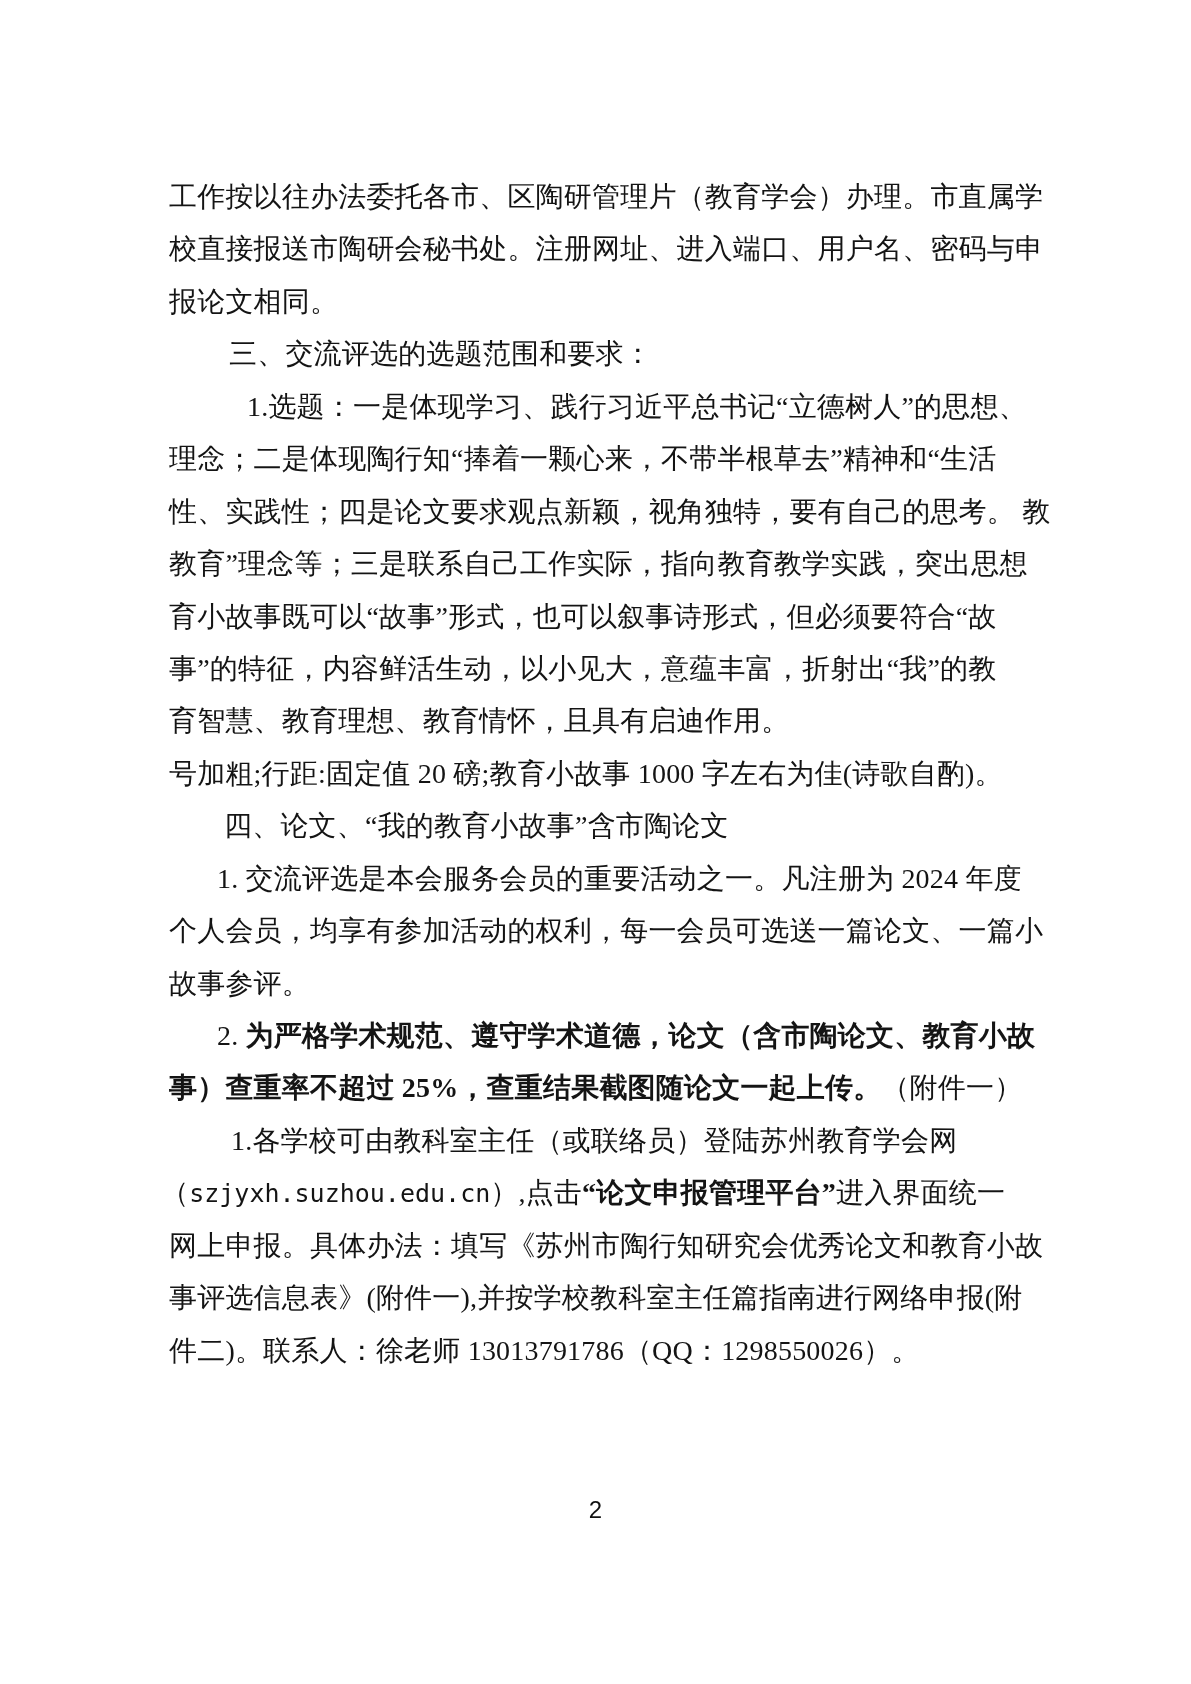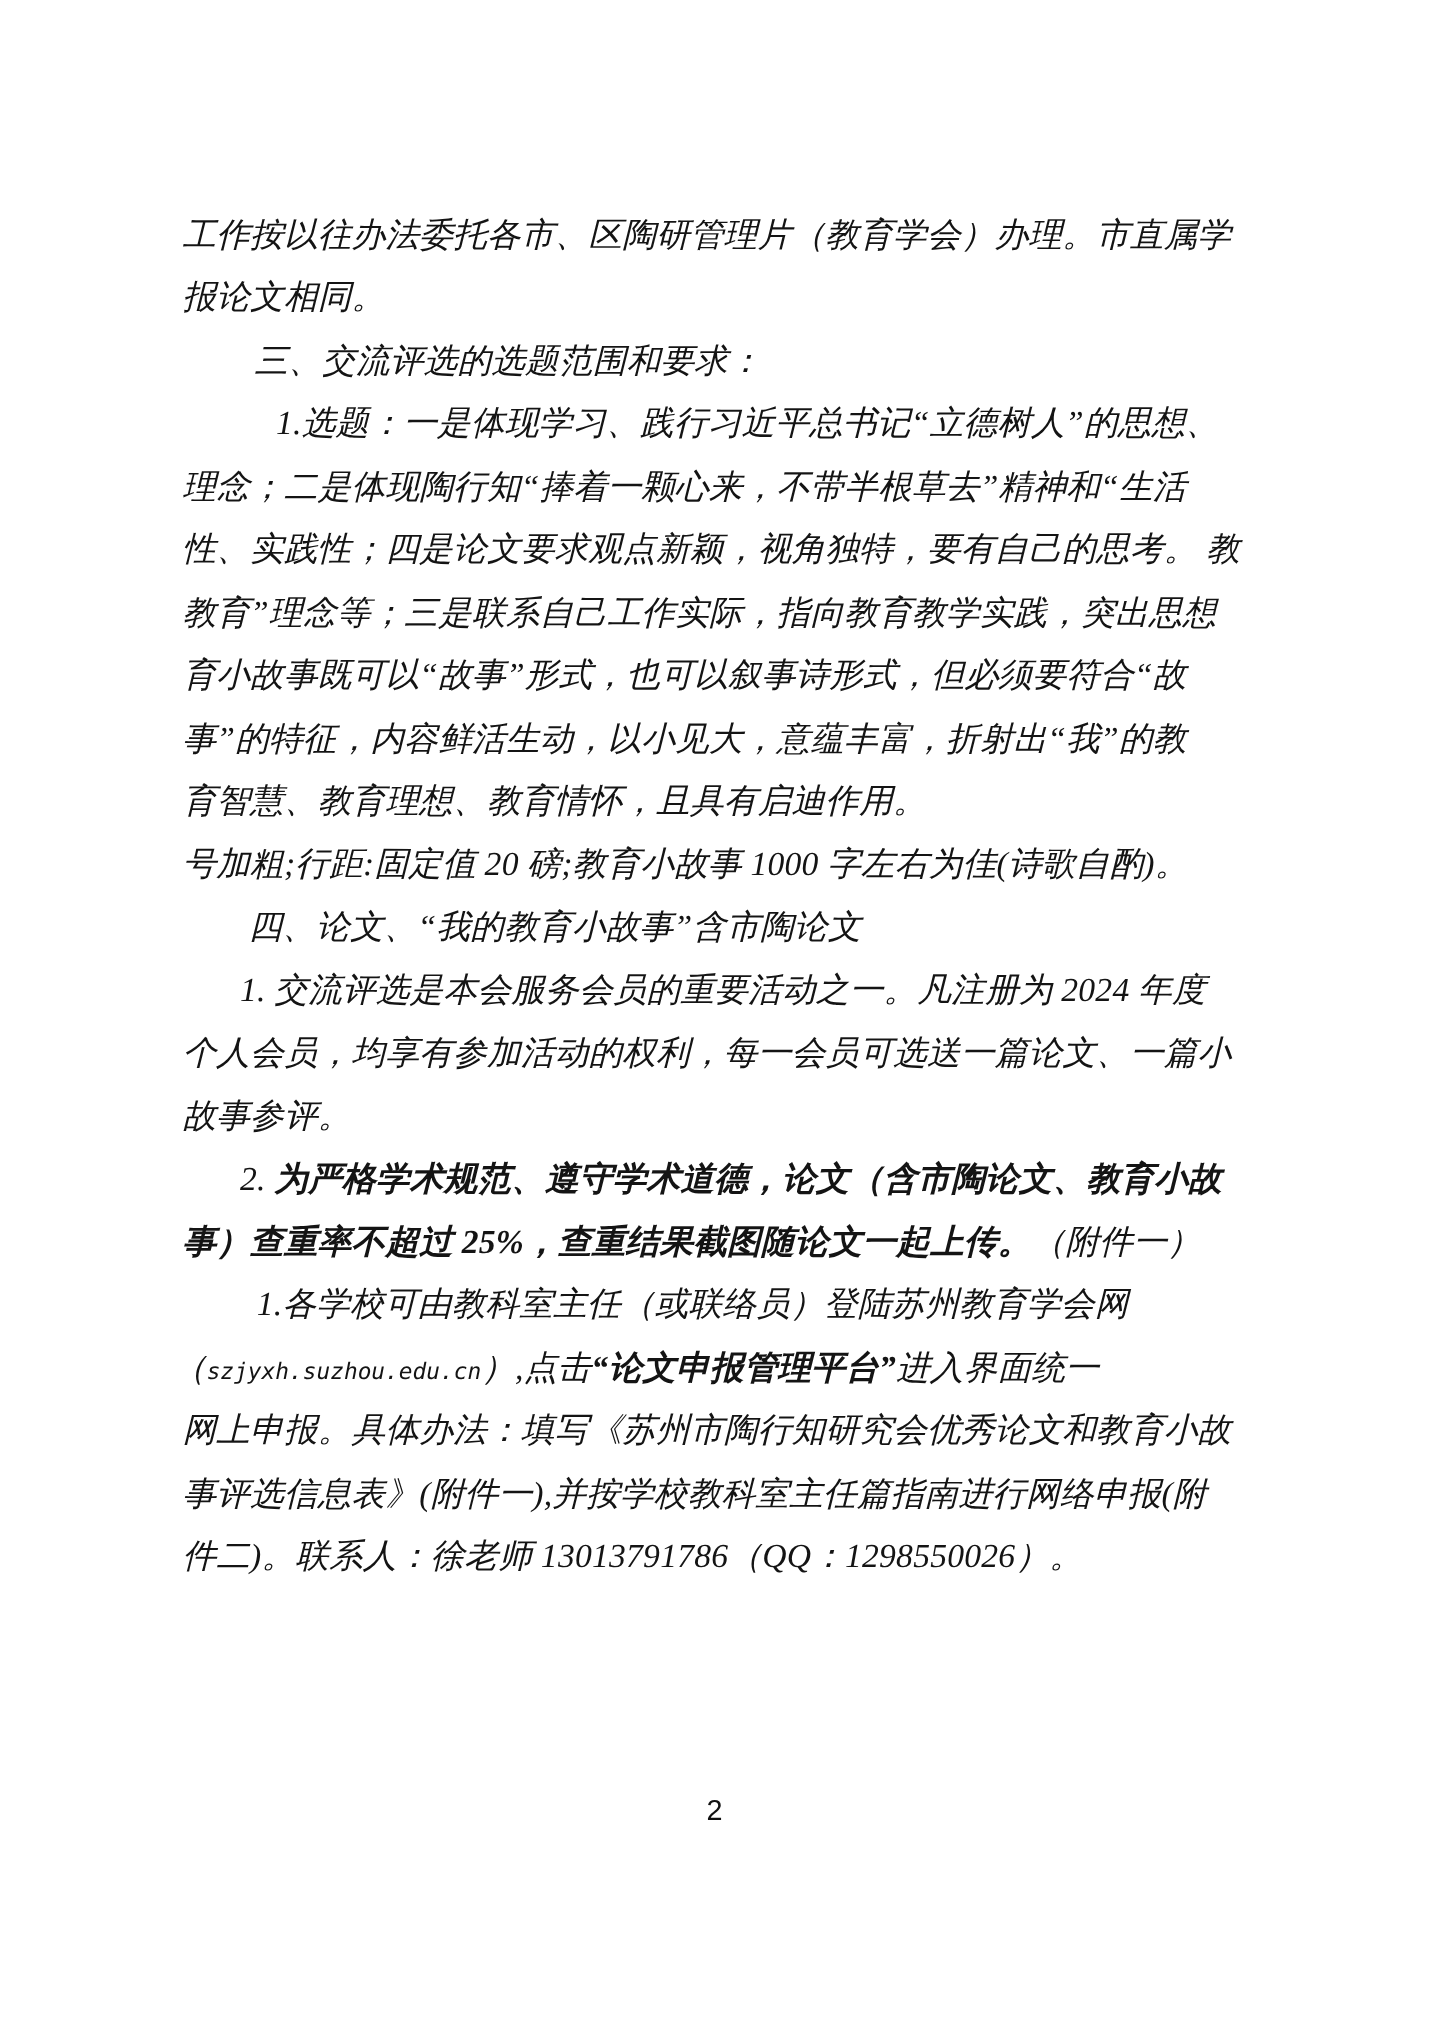--- a/index.html
+++ b/index.html
@@ -11,56 +11,56 @@
     position: relative;
     width: 1191px;
     height: 1684px;
     background: #ffffff;
     color: #141414;
     font-family: "Liberation Serif", serif;
     overflow: hidden;
   }
   .content {
     position: absolute;
-    left: 152px;
+    left: 169px;
     top: 171px;
     width: 885px;
-    font-style: italic;
   }
   .line {
     height: 52.45px;
     line-height: 52.45px;
     font-size: 28px;
     letter-spacing: 0.2px;
     white-space: pre;
   }
   .b { font-weight: bold; }
   .m {
     font-family: "DejaVu Sans Mono", monospace;
-    font-size: 19px;
+    font-size: 25px;
     letter-spacing: 0;
   }
   .page-number {
     position: absolute;
     top: 1496px;
     left: 0;
     width: 100%;
     text-align: center;
     font-family: "Liberation Sans", sans-serif;
     font-size: 24px;
     color: #111111;
   }
 </style>
 </head>
 <body>
 
 <div class="page">
   <div class="content">
 
     <div class="line"><span>工作按以往办法委托各市、区陶研管理片（教育学会）办理。市直属学</span></div>
+    <div class="line"><span>校直接报送市陶研会秘书处。注册网址、进入端口、用户名、密码与申</span></div>
     <div class="line"><span>报论文相同。</span></div>
     <div class="line" style="text-indent:60px"><span>三、交流评选的选题范围和要求：</span></div>
     <div class="line" style="text-indent:78px"><span>1.选题：一是体现学习、践行习近平总书记“立德树人”的思想、</span></div>
     <div class="line"><span>理念；二是体现陶行知“捧着一颗心来，不带半根草去”精神和“生活</span></div>
     <div class="line"><span>性、实践性；四是论文要求观点新颖，视角独特，要有自己的思考。 教</span></div>
     <div class="line"><span>教育”理念等；三是联系自己工作实际，指向教育教学实践，突出思想</span></div>
     <div class="line"><span>育小故事既可以“故事”形式，也可以叙事诗形式，但必须要符合“故</span></div>
     <div class="line"><span>事”的特征，内容鲜活生动，以小见大，意蕴丰富，折射出“我”的教</span></div>
     <div class="line"><span>育智慧、教育理想、教育情怀，且具有启迪作用。</span></div>
     <div class="line"><span>号加粗;行距:固定值 20 磅;教育小故事 1000 字左右为佳(诗歌自酌)。</span></div>

